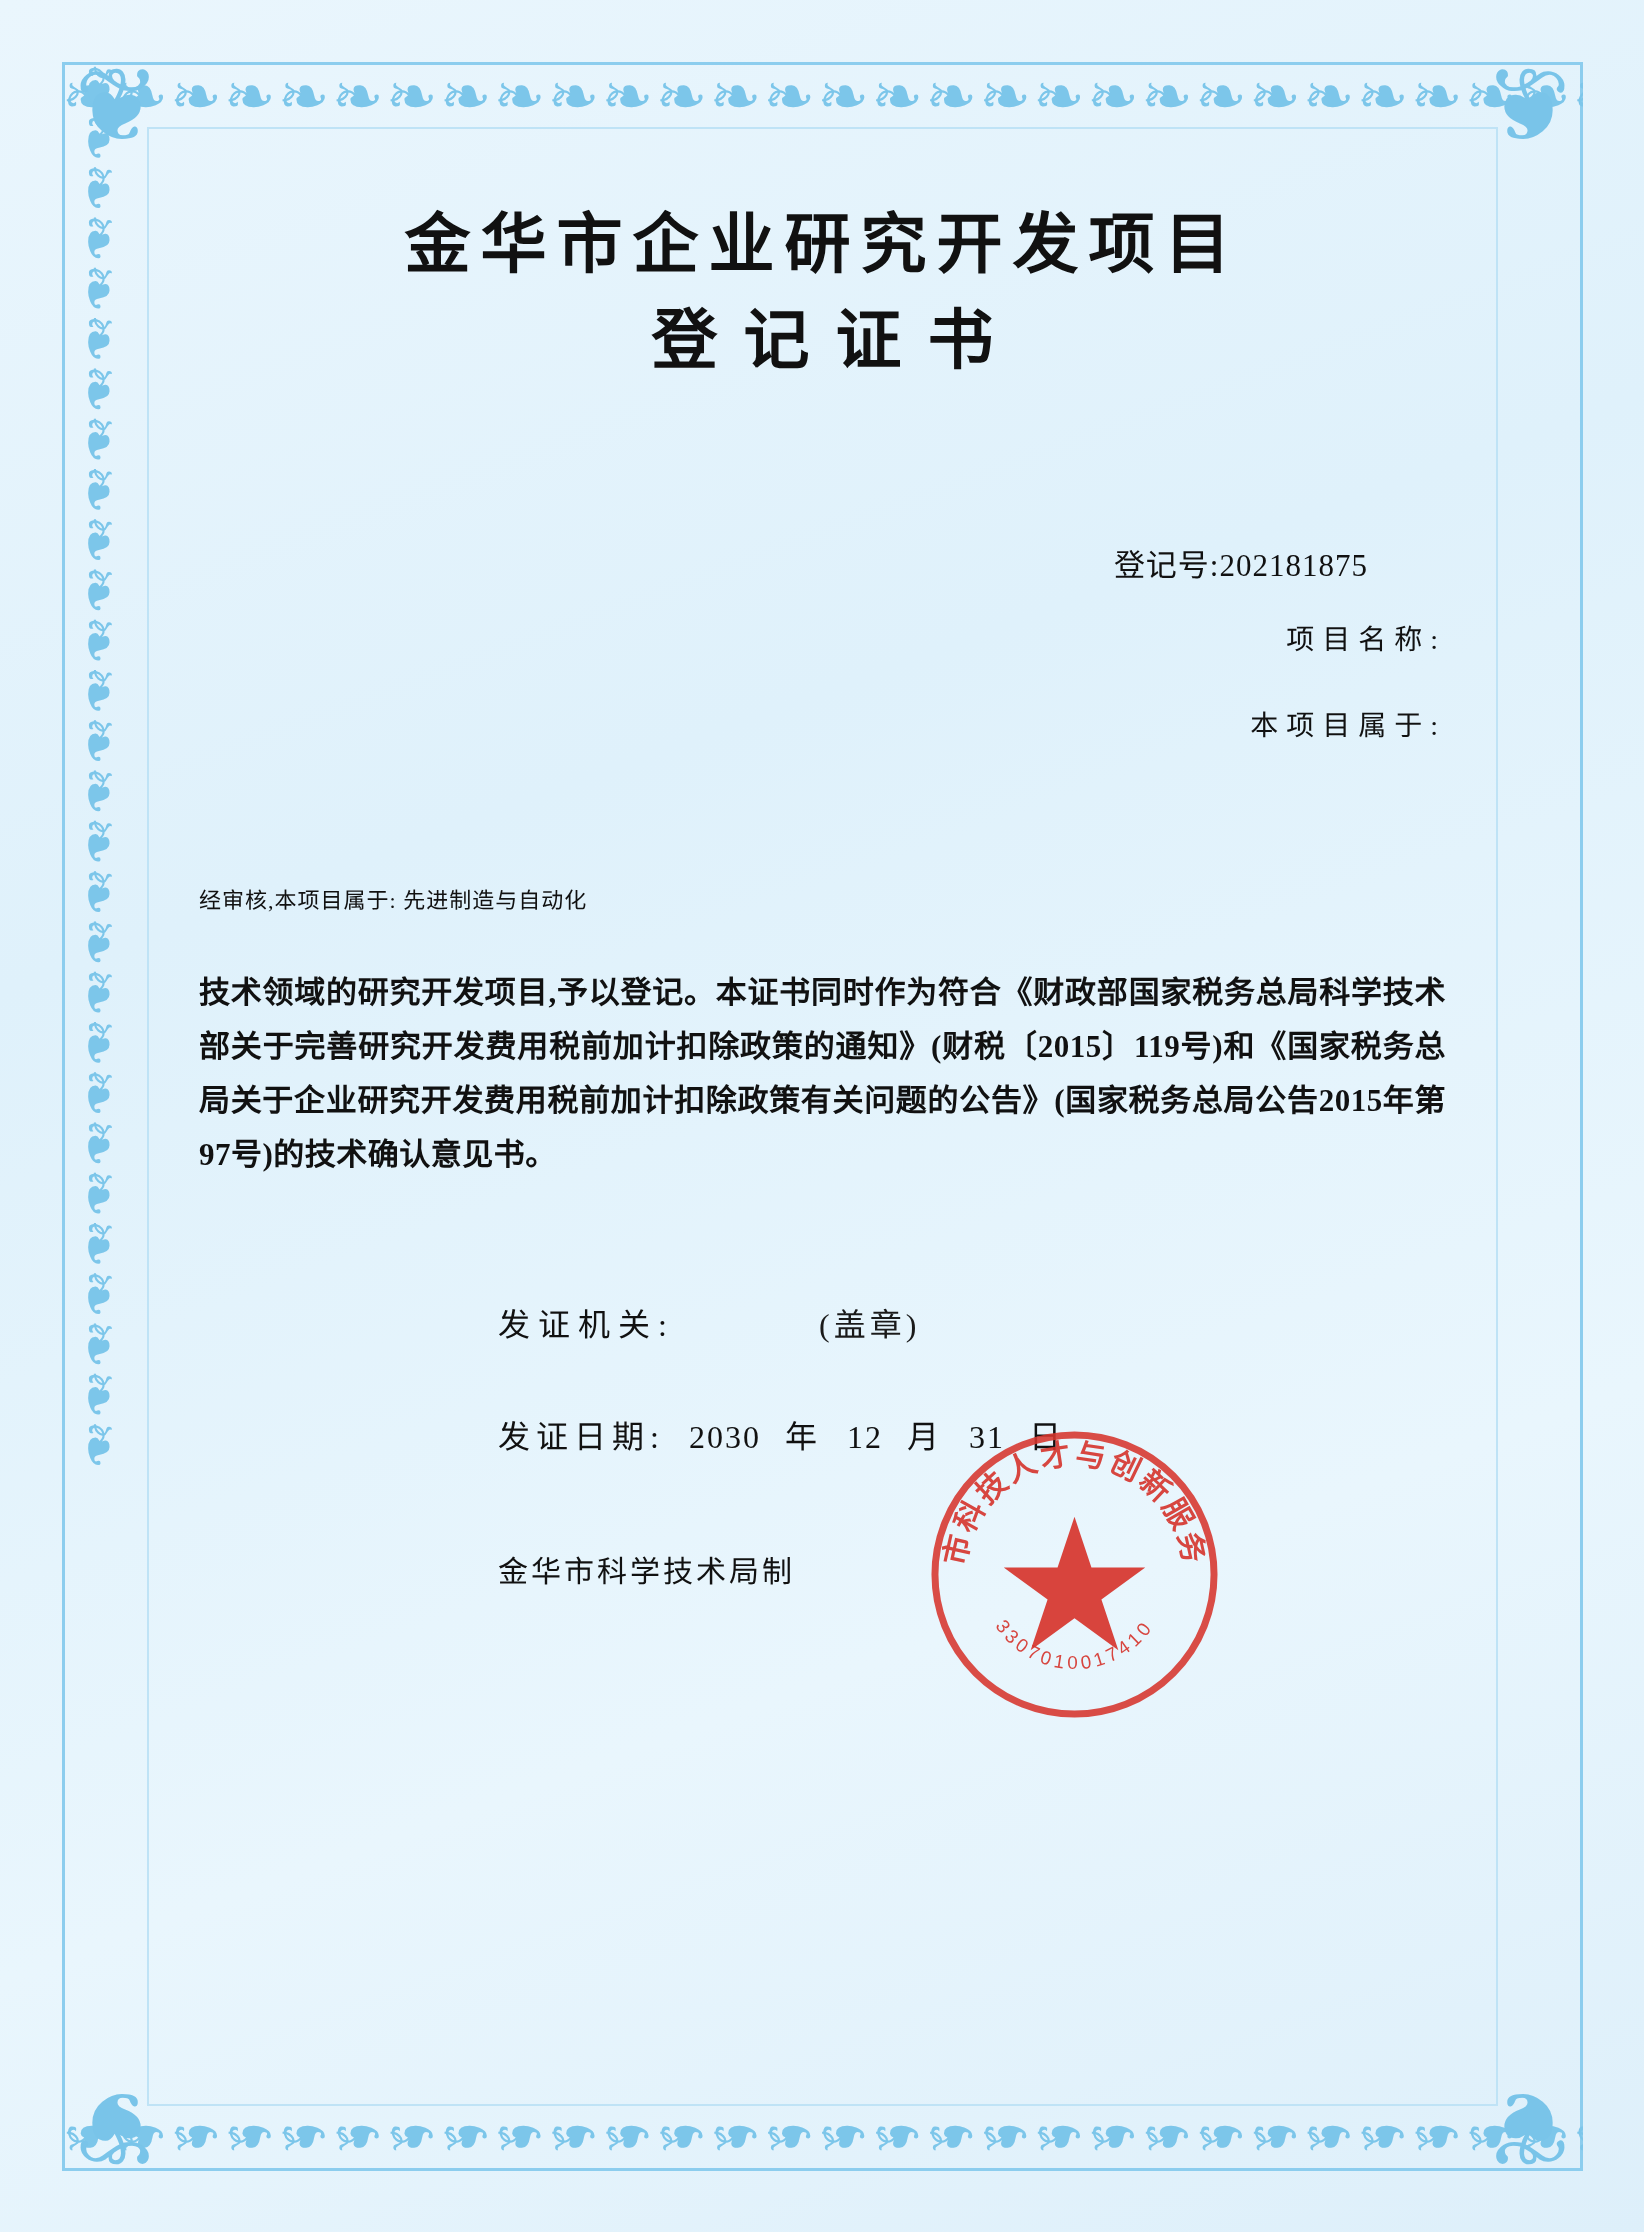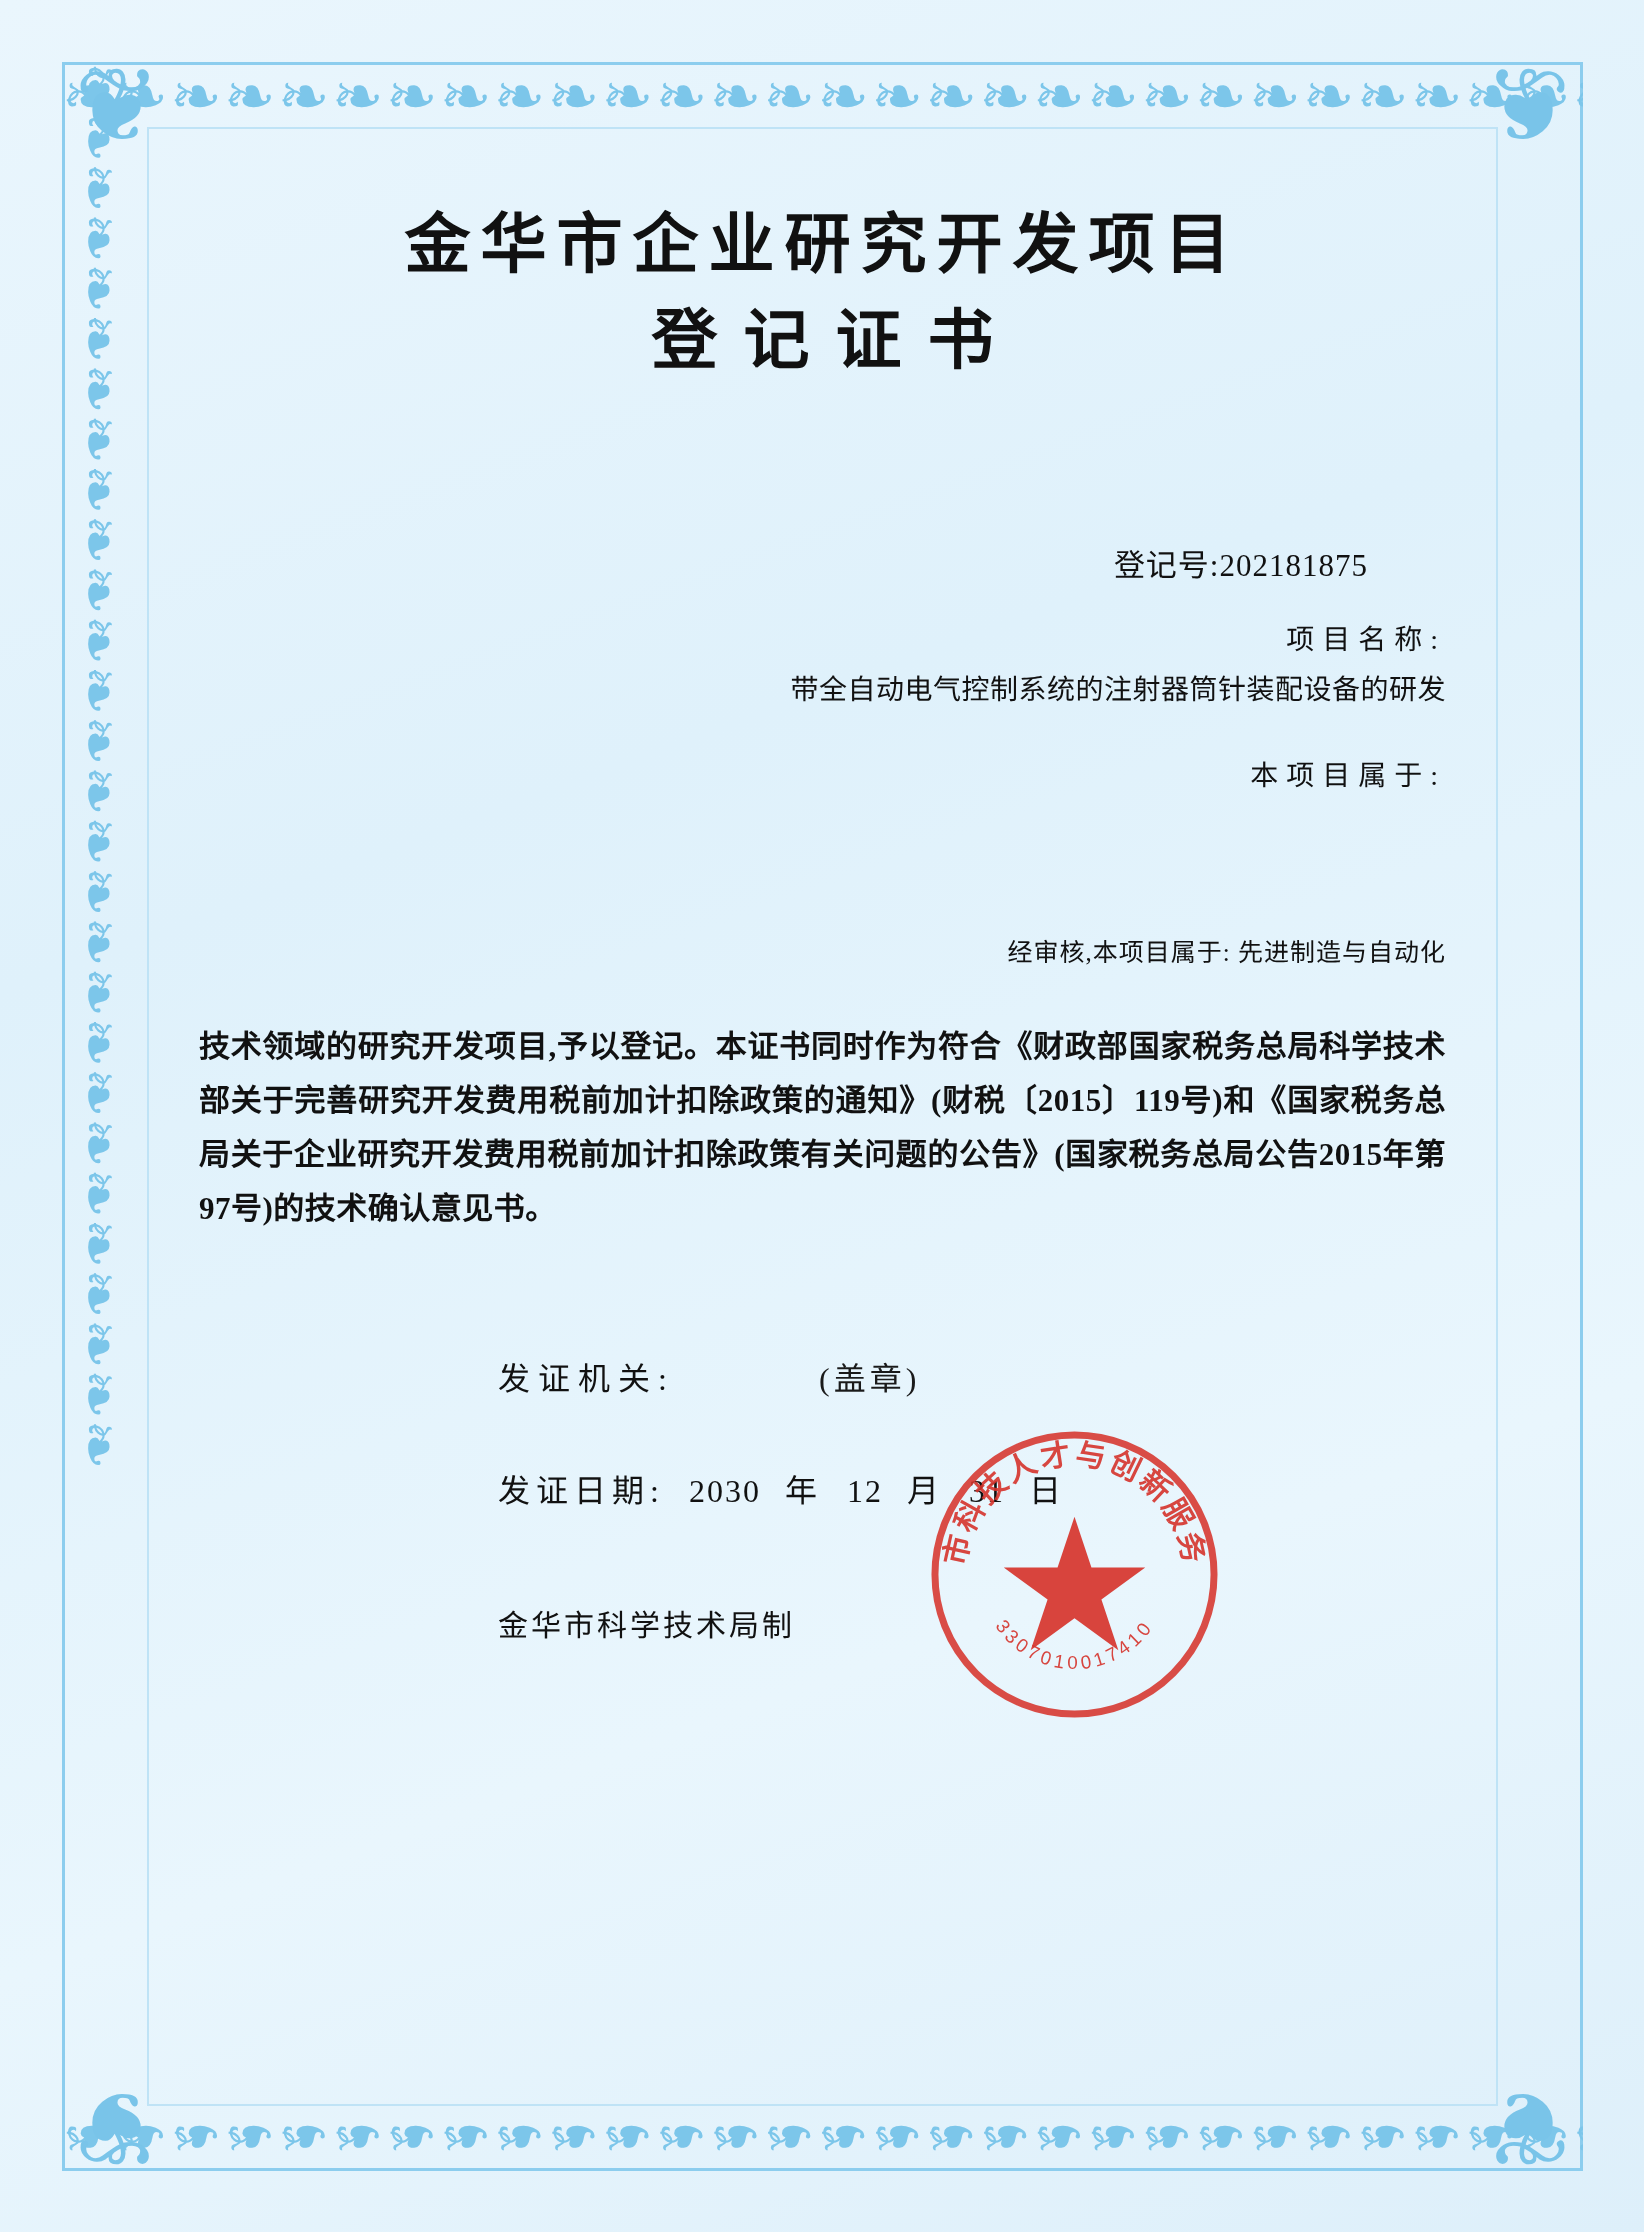--- a/index.html
+++ b/index.html
@@ -162,22 +162,22 @@
   }
   .field-value {
     flex: 1 1 auto;
     letter-spacing: 0.5px;
   }
 
   .field-row.unit { margin-top: 36px; }
 
   .category-line {
     margin-top: 131px;
-    text-align: right;
-    font-size: 25px;
+    text-align: left;
+    font-size: 22px;
     color: #111;
     letter-spacing: 1px;
   }
   .category-line .cat-label { letter-spacing: 1px; }
   .category-line .cat-value { letter-spacing: 1px; }
 
   .body-text {
     margin-top: 52px;
     font-size: 31px;
     line-height: 54px;
@@ -261,21 +261,20 @@
 
     <div class="title">
       <div class="line1">金华市企业研究开发项目</div>
       <div class="line2">登记证书</div>
     </div>
 
     <div class="reg-no">登记号:202181875</div>
 
     <div class="field-row project">
       <div class="field-label">项目名称:</div>
-      <div class="field-value">带全自动电气控制系统的注射器筒针装配设备的研发</div>
     </div>
 
     <div class="field-row unit">
       <div class="field-label">本项目属于:</div>
     </div>
 
     <div class="category-line">
       <span class="cat-label">经审核,本项目属于:</span>
       <span class="cat-value">先进制造与自动化</span>
     </div>

